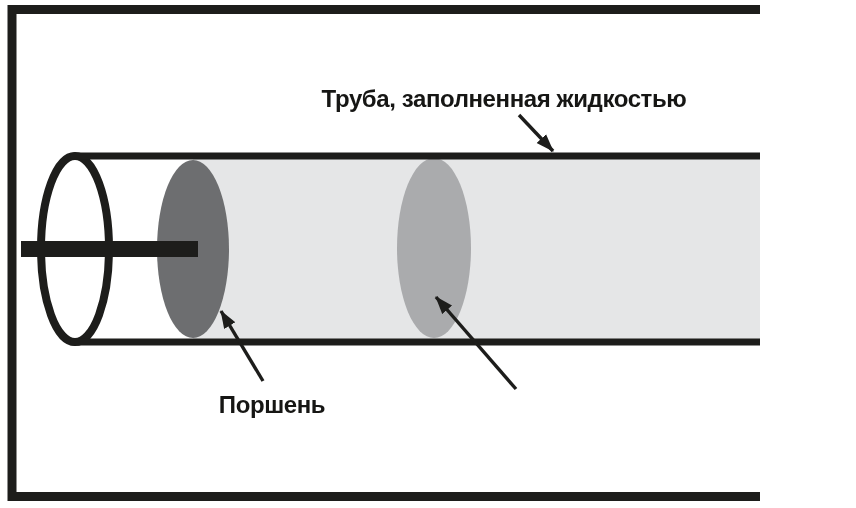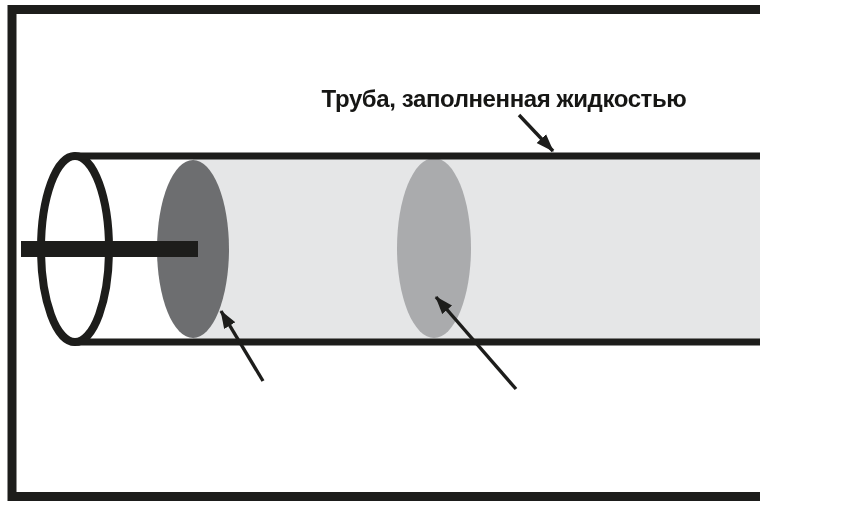--- a/index.html
+++ b/index.html
@@ -66,15 +66,16 @@
 
     <path class="tube-outline" d="M74,156 H790 A40,93 0 0 1 790,342 H74"></path>
 
     <line class="arrow" x1="519" y1="115" x2="553" y2="151" marker-end="url(#ah)"></line>
     <line class="arrow" x1="263" y1="381" x2="221" y2="311" marker-end="url(#ah)"></line>
     <line class="arrow" x1="516" y1="389" x2="436" y2="297" marker-end="url(#ah)"></line>
   </svg>
 
   <div class="label label-tube">Труба, заполненная жидкостью</div>
 
+  <div class="label label-piston">Поршень</div>
 
 
 </div>
 
 </body></html>

